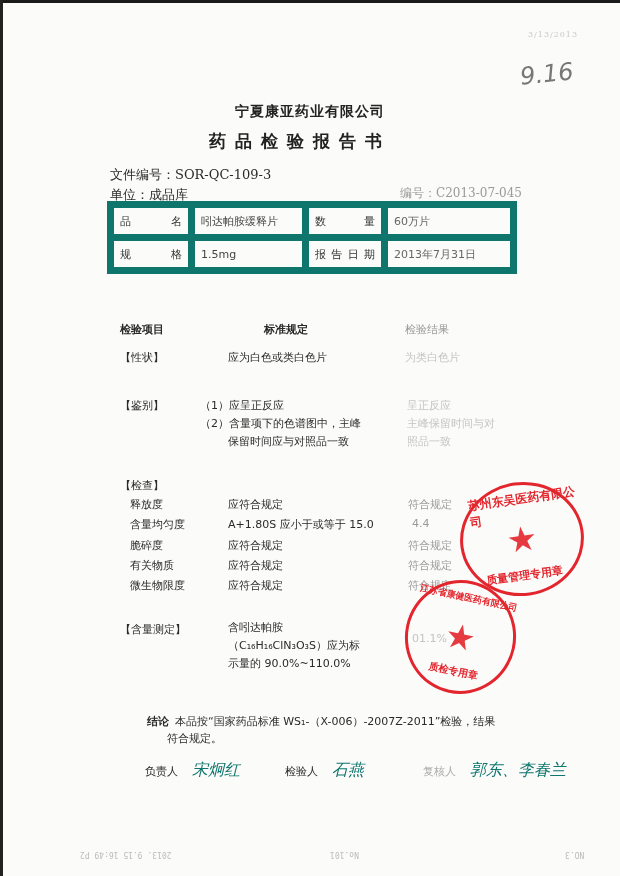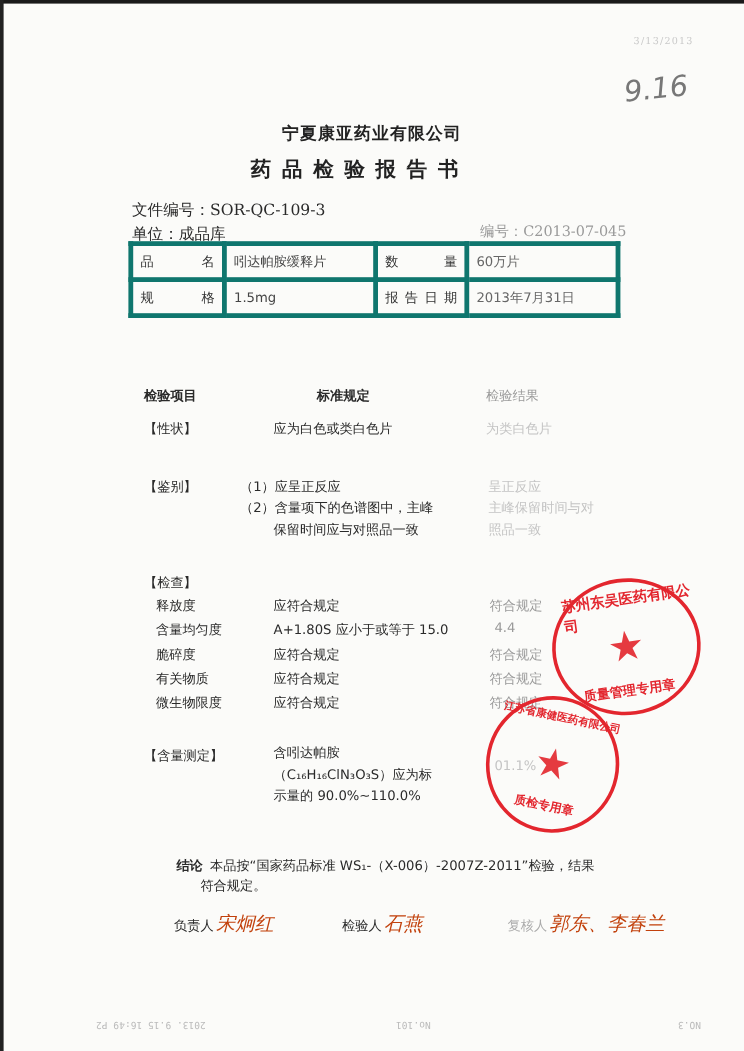--- a/index.html
+++ b/index.html
@@ -18,21 +18,21 @@
   .title { left: 0; width: 600px; top: 130px; text-align: center; font-size: 17px; font-weight: bold; letter-spacing: 9px; color: #222; font-family: "DejaVu Sans", sans-serif; }
   .fileno { left: 110px; top: 166px; font-size: 13px; }
   .unit { left: 110px; top: 186px; font-size: 13px; font-family: "DejaVu Sans", sans-serif; }
   .docno { left: 400px; top: 185px; font-size: 12px; color: #9a9a9a; }
 
   table.info {
     position: absolute; left: 107px; top: 201px; width: 410px;
     border-collapse: collapse; font-size: 11px;
   }
   table.info td {
-    border: 4px solid #0f766e; height: 26px; padding: 0 6px;
+    border: 7px solid #0f766e; height: 26px; padding: 0 6px;
     font-family: "DejaVu Sans", sans-serif;
   }
   td.lbl { width: 62px; text-align: justify; text-align-last: justify; color: #333; padding: 0 8px 0 12px; }
   td.val { color: #444; }
   td.lbl2 { width: 60px; text-align: justify; text-align-last: justify; padding: 0 8px; color: #333; }
   td.val2 { width: 110px; color: #666; margin-top: 12px; }
 
   .row { position: absolute; font-size: 11px; font-family: "DejaVu Sans", sans-serif; }
   .h-col { font-weight: bold; font-size: 11px; }
   .sec { font-weight: normal; }
@@ -43,21 +43,21 @@
     position: absolute; border: 3px solid #e3262e; border-radius: 50%;
     color: #e3262e; display: flex; align-items: center; justify-content: center;
   }
   .stamp .star { font-size: 34px; line-height: 1; color: #e53a40; }
   .stamp .ring-text { position: absolute; font-size: 13px; font-weight: bold; color: #e3262e; font-family: "DejaVu Sans", sans-serif; }
 
   .conclusion { left: 130px; top: 714px; font-size: 11px; font-family: "DejaVu Sans", sans-serif; margin-left: 17px; }
   .conclusion .lab { font-weight: bold; margin-right: 6px; }
   .conclusion2 { left: 167px; top: 731px; font-size: 11px; font-family: "DejaVu Sans", sans-serif; }
   .sig { font-size: 11px; font-family: "DejaVu Sans", sans-serif; top: 760px; }
-  .sig .scrawl { font-style: italic; font-size: 16px; font-family: "DejaVu Serif", serif; color: #c2410c; margin-left: 2px; }
+  .sig .scrawl { font-style: italic; font-size: 16px; font-family: "DejaVu Serif", serif; color: #0f766e; margin-left: 14px; }
   .footer { top: 850px; font-size: 8px; color: #bbb; font-family: "DejaVu Sans Mono", monospace; transform: scaleX(-1) scaleY(-1); }
 </style>
 </head>
 <body>
 
 <div class="abs top-bar"></div>
 <div class="abs left-bar"></div>
 <div class="abs corner-mark">3/13/2013</div>
 <div class="abs handwritten-date">9.16</div>
 

